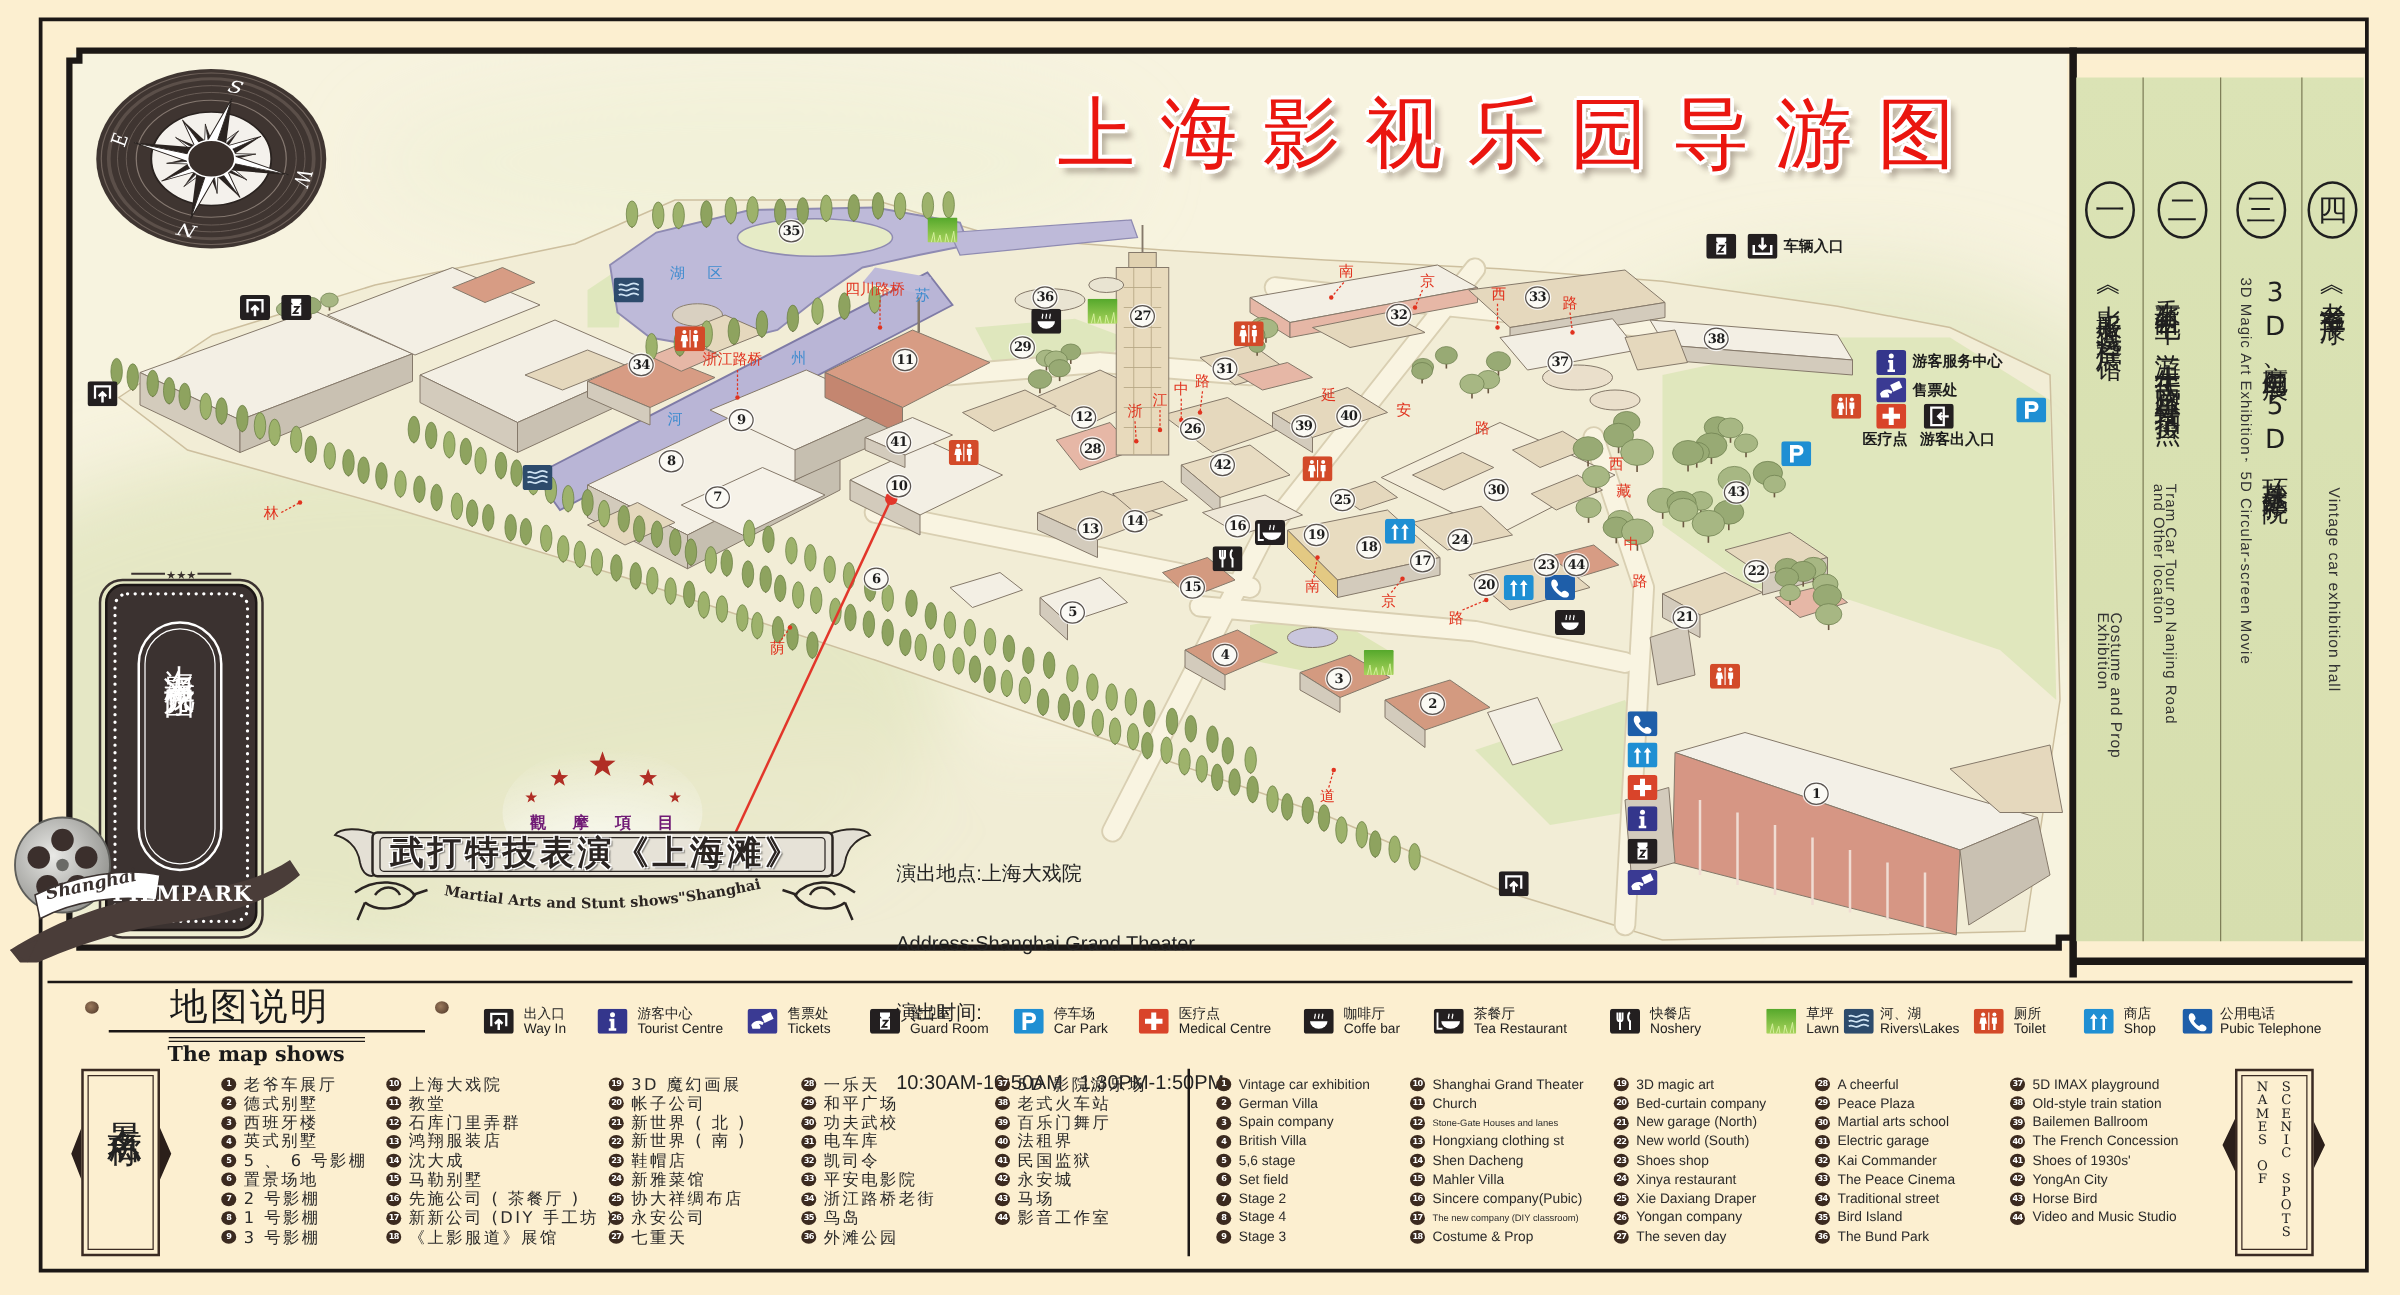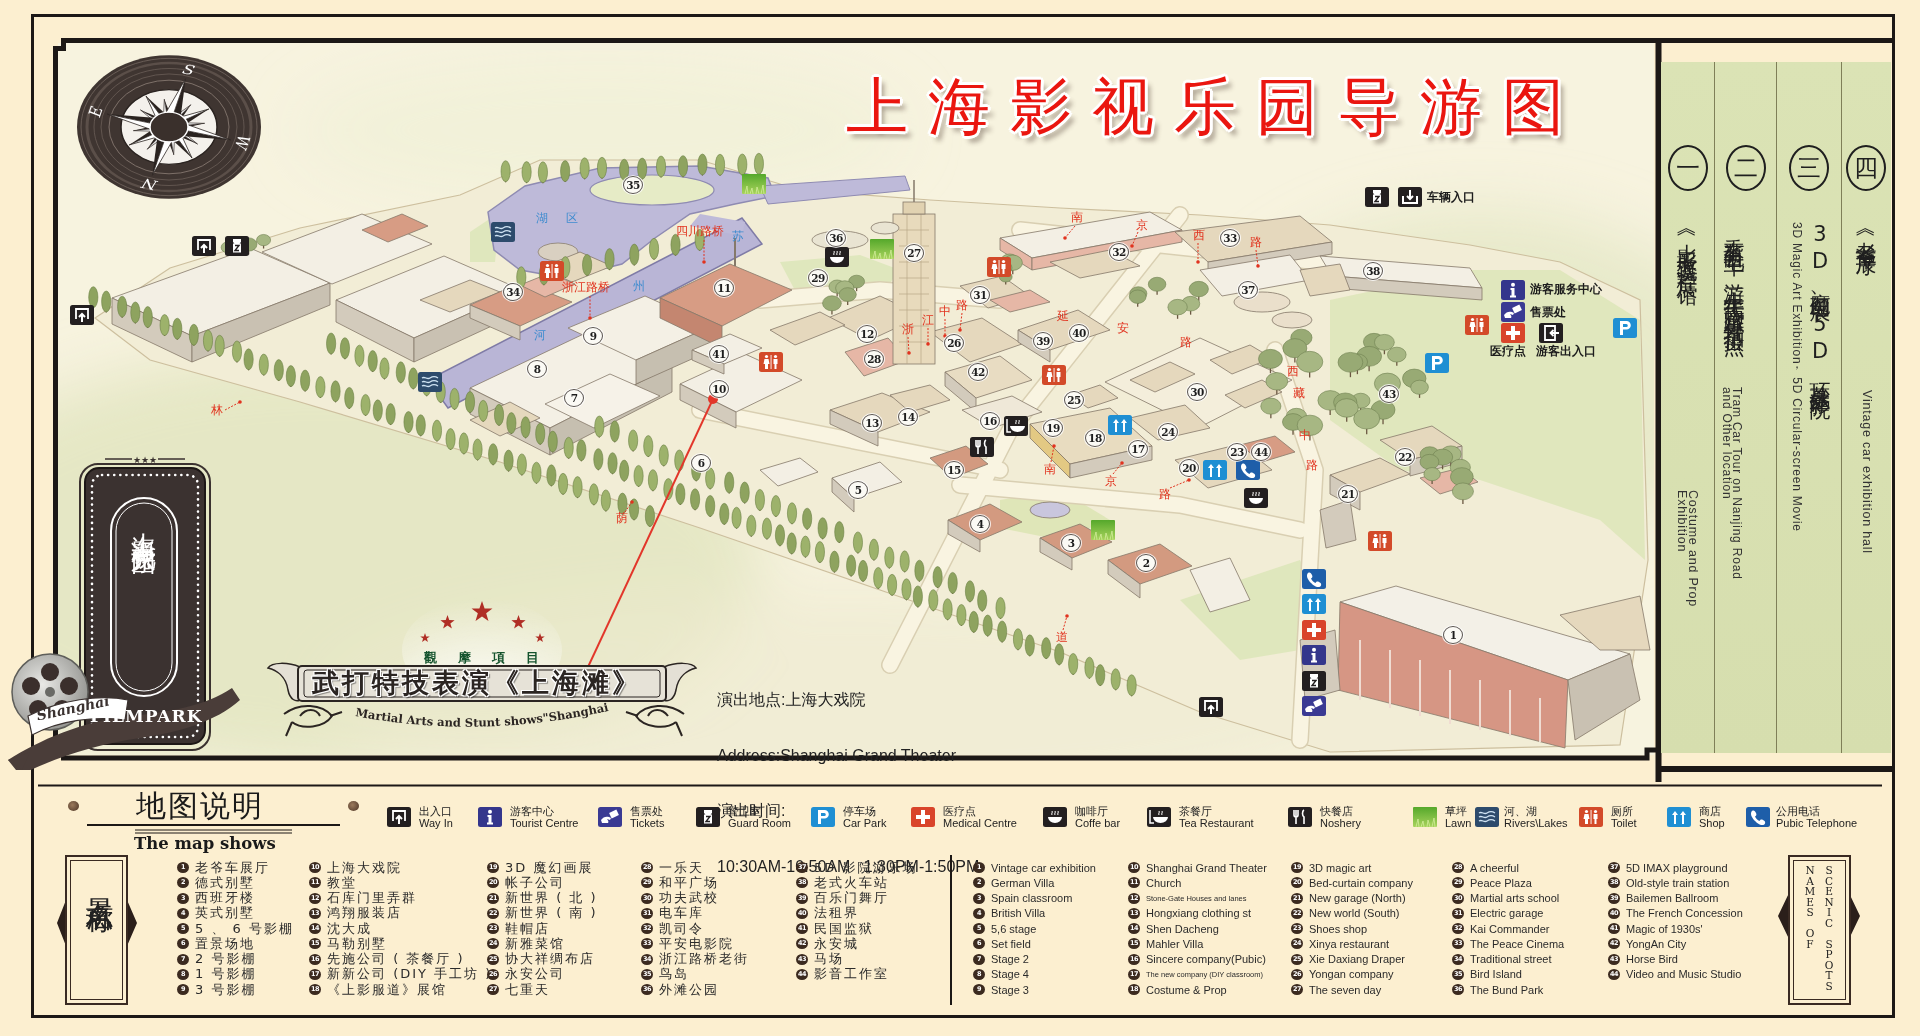--- a/index.html
+++ b/index.html
@@ -10,21 +10,21 @@
   #frame-svg{left:0;top:0;width:1920px;height:1036px;pointer-events:none}
   #title{left:846px;top:74px;font-family:"DejaVu Serif",serif;font-weight:400;font-size:62px;line-height:66px;letter-spacing:20px;color:#ea1610;white-space:nowrap;
     text-shadow:-2px -2px 0 #fff,2px -2px 0 #fff,-2px 2px 0 #fff,2px 2px 0 #fff,0 3px 0 #fff,0 -3px 0 #fff,3px 0 0 #fff,-3px 0 0 #fff,5px 6px 5px rgba(60,40,30,.45)}
   .mk{position:absolute;width:18px;height:16px;border-radius:50%;background:#fbfaf5;border:1px solid #5a5450;box-shadow:0 0 0 1px rgba(255,255,255,.8);font:bold 10.5px "DejaVu Serif",serif;color:#1d1d1d;text-align:center;line-height:16px;letter-spacing:-.6px}
   .mi{position:absolute;width:24px;height:20px}
   .rl{position:absolute;font-size:12px;line-height:13px;color:#e1331f;white-space:nowrap}
   .wl{position:absolute;font-size:12px;line-height:13px;color:#3f8ccf;white-space:nowrap}
   .poi{position:absolute;font-size:12px;font-weight:bold;line-height:14px;color:#1d1d1d;white-space:nowrap}
   
   #show-svg{left:260px;top:595px;width:450px;height:150px}
-  #show-cat{left:424px;top:649px;font-size:13px;font-weight:bold;letter-spacing:21px;color:#14532d;white-space:nowrap;font-family:Liberation Mono, monospace}
+  #show-cat{left:424px;top:649px;font-size:13px;font-weight:bold;letter-spacing:21px;color:#701a75;white-space:nowrap;font-family:Liberation Mono, monospace}
   #show-title{left:312px;top:668px;font-size:27px;font-weight:bold;line-height:30px;letter-spacing:3px;color:#2b2522;white-space:nowrap;
     text-shadow:-1px -1px 0 #fff,1px -1px 0 #fff,-1px 1px 0 #fff,1px 1px 0 #fff,2px 2px 1px rgba(0,0,0,.4)}
   #show-info{left:717px;top:654px;font-family:"Liberation Sans",sans-serif;font-size:16px;line-height:18.5px;color:#222;white-space:pre}
   
   #logo-svg{left:0;top:450px;width:250px;height:320px}
   #logo-name{left:128px;top:512px;writing-mode:vertical-rl;text-orientation:upright;font-family:"DejaVu Serif",serif;font-size:25px;line-height:30px;letter-spacing:4px;color:#fff}
   #logo-script{left:36px;top:700px;transform:rotate(-12deg);font-family:"DejaVu Serif",serif;font-style:italic;font-weight:bold;font-size:14px;color:#3b3230}
   #logo-brand{left:90px;top:706px;font-family:"DejaVu Serif",serif;font-weight:bold;font-size:17px;letter-spacing:1px;color:#fff}
   
   #features{left:1661px;top:62px;width:230px;height:691px;background:linear-gradient(180deg,#dbe3b5,#d6deae)}
@@ -1381,21 +1381,21 @@
 <div class="spot">
       <span class="bul">1</span>
       <span class="sen">Vintage car exhibition</span>
     </div>
     <div class="spot">
       <span class="bul">2</span>
       <span class="sen">German Villa</span>
     </div>
     <div class="spot">
       <span class="bul">3</span>
-      <span class="sen">Spain classroom</span>
+      <span class="sen">Spain company</span>
     </div>
     <div class="spot">
       <span class="bul">4</span>
       <span class="sen">British Villa</span>
     </div>
     <div class="spot">
       <span class="bul">5</span>
       <span class="sen">5,6 stage</span>
     </div>
     <div class="spot">
@@ -1533,21 +1533,21 @@
     <div class="spot">
       <span class="bul">39</span>
       <span class="sen">Bailemen Ballroom</span>
     </div>
     <div class="spot">
       <span class="bul">40</span>
       <span class="sen">The French Concession</span>
     </div>
     <div class="spot">
       <span class="bul">41</span>
-      <span class="sen">Magic of 1930s'</span>
+      <span class="sen">Shoes of 1930s'</span>
     </div>
     <div class="spot">
       <span class="bul">42</span>
       <span class="sen">YongAn City</span>
     </div>
     <div class="spot">
       <span class="bul">43</span>
       <span class="sen">Horse Bird</span>
     </div>
     <div class="spot">

